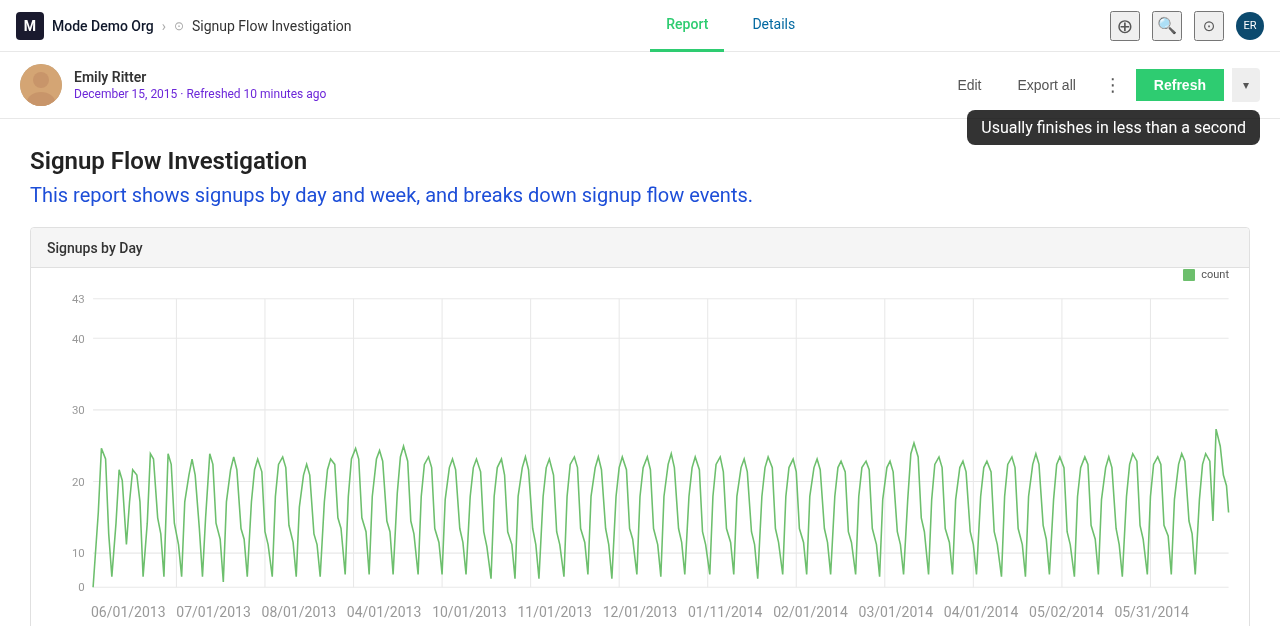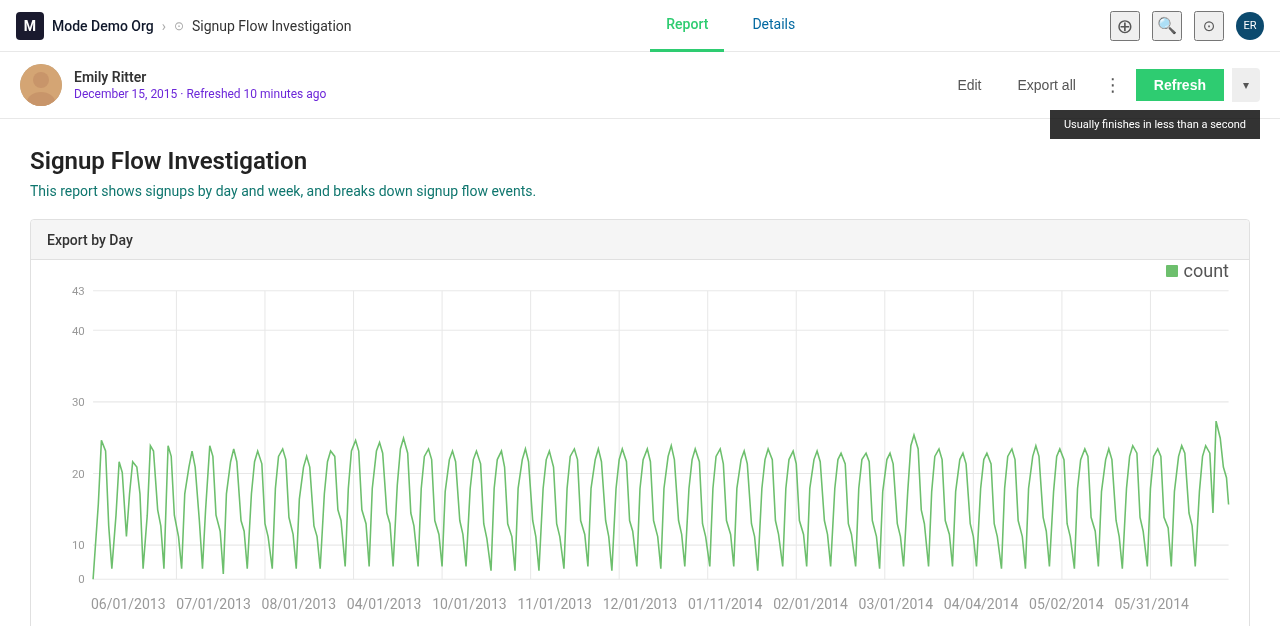--- a/index.html
+++ b/index.html
@@ -38,39 +38,39 @@
     .author-meta { font-size: 12px; color: #6d28d9; margin-top: 2px; }
 
     .header-actions { display: flex; align-items: center; gap: 8px; position: relative; }
     .action-btn { padding: 6px 14px; font-size: 14px; color: #555; background: transparent; border: none; cursor: pointer; }
     .more-btn { background: transparent; border: none; cursor: pointer; color: #555; font-size: 18px; width: 30px; height: 30px; display: flex; align-items: center; justify-content: center; }
     .refresh-btn { background: #2ecc71; color: white; border: none; padding: 8px 18px; border-radius: 0; font-size: 14px; font-weight: 600; cursor: pointer; }
     .refresh-dropdown { background: #eee; border: none; width: 28px; height: 34px; cursor: pointer; display: flex; align-items: center; justify-content: center; border-radius: 0 4px 4px 0; color: #555; font-size: 12px; }
 
     .tooltip {
       position: absolute; top: 42px; right: 0;
-      background: rgba(0,0,0,0.8); color: white; font-size: 11px;
-      padding: 8px 14px; border-radius: 0; white-space: nowrap; z-index: 100;
+      background: rgba(0,0,0,0.8); color: white; font-size: 16px;
+      padding: 8px 14px; border-radius: 8px; white-space: nowrap; z-index: 100;
     }
 
     
     .report-body { padding: 28px 30px 20px; }
     .report-title { font-size: 24px; font-weight: 600; color: #222; margin-bottom: 8px; }
-    .report-desc { font-size: 14px; color: #0f766e; }
+    .report-desc { font-size: 20px; color: #1d4ed8; }
 
     
     .chart-section { margin: 20px 0; border: 1px solid #e0e0e0; border-radius: 4px; }
     .chart-header { padding: 10px 16px; background: #f5f5f5; border-bottom: 1px solid #e0e0e0; border-radius: 4px 4px 0 0; }
     .chart-title { font-size: 14px; font-weight: 500; color: #333; }
     .chart-container { padding: 20px 10px 30px; position: relative; background: #fff; }
 
     .chart-area { position: relative; width: 100%; height: 310px; }
     .chart-svg { width: 100%; height: 100%; }
 
-    .legend { position: absolute; top: 0; right: 20px; display: flex; align-items: center; gap: 6px; font-size: 18px; color: #555; }
+    .legend { position: absolute; top: 0; right: 20px; display: flex; align-items: center; gap: 6px; font-size: 11px; color: #555; }
     .legend-color { width: 12px; height: 12px; background: #6dbf6d; border-radius: 1px; }
 
     
     .x-axis { display: flex; justify-content: space-between; padding: 6px 50px 0; font-size: 14px; color: #999; }
   </style>
 </head>
 <body>
 
 <nav class="top-nav">
   <div class="top-nav-left">
@@ -120,21 +120,21 @@
     <div class="tooltip">Usually finishes in less than a second</div>
   </div>
 </div>
 
 <div class="report-body">
   <h1 class="report-title">Signup Flow Investigation</h1>
   <p class="report-desc">This report shows signups by day and week, and breaks down signup flow events.</p>
 
   <div class="chart-section">
     <div class="chart-header">
-      <span class="chart-title">Export by Day</span>
+      <span class="chart-title">Signups by Day</span>
     </div>
     <div class="chart-container">
       <div class="legend">
         <div class="legend-color"></div>
         <span>count</span>
       </div>
 
       <div class="chart-area">
         <svg class="chart-svg" viewBox="0 0 1150 290" preserveAspectRatio="none" xmlns="http://www.w3.org/2000/svg">
 
@@ -217,20 +217,20 @@
         <span>06/01/2013</span>
         <span>07/01/2013</span>
         <span>08/01/2013</span>
         <span>04/01/2013</span>
         <span>10/01/2013</span>
         <span>11/01/2013</span>
         <span>12/01/2013</span>
         <span>01/11/2014</span>
         <span>02/01/2014</span>
         <span>03/01/2014</span>
-        <span>04/04/2014</span>
+        <span>04/01/2014</span>
         <span>05/02/2014</span>
         <span>05/31/2014</span>
       </div>
     </div>
   </div>
 
 </div>
 
 </body></html>

